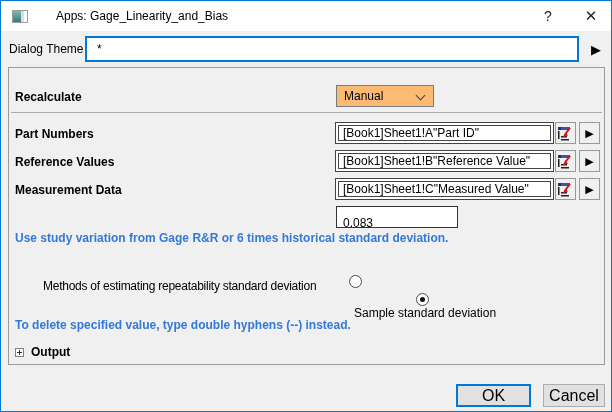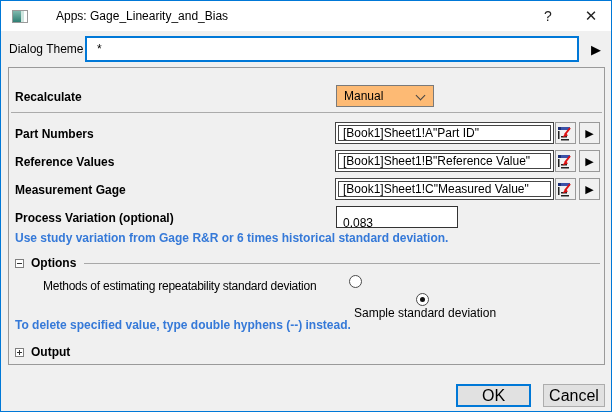--- a/index.html
+++ b/index.html
@@ -137,49 +137,43 @@
         <rect x="4" y="11" width="6" height="1.5" fill="#222"></rect>
           <rect x="4" y="14" width="8" height="1.5" fill="#222"></rect>
         <path d="M13 3 L8 9.5" stroke="#dd1111" stroke-width="2" fill="none"></path>
         <polygon points="5.5,12.5 11,10.5 8.5,7.5" fill="#dd1111"></polygon>
       </svg>
     </div>
     <div class="mini-btn fly-btn r2">
       <span>▶</span>
     </div>
 
-    <span class="label lr3" style="left:6px">Measurement Gage</span>
+    <span class="label lr3" style="left:6px">Measurement Data</span>
     <div class="range-box r3">
       <div class="range-inner">[Book1]Sheet1!C"Measured Value"</div>
     </div>
     <div class="mini-btn col-btn r3">
       <svg width="17" height="17" viewBox="0 0 17 17">
         <rect x="1" y="2" width="12" height="3" fill="#3c52a8"></rect>
           <rect x="1" y="2" width="3" height="3" fill="#1d2f73"></rect>
         <rect x="1" y="6" width="1.5" height="8" fill="#222"></rect>
         <rect x="4" y="11" width="6" height="1.5" fill="#222"></rect>
           <rect x="4" y="14" width="8" height="1.5" fill="#222"></rect>
         <path d="M13 3 L8 9.5" stroke="#dd1111" stroke-width="2" fill="none"></path>
         <polygon points="5.5,12.5 11,10.5 8.5,7.5" fill="#dd1111"></polygon>
       </svg>
     </div>
     <div class="mini-btn fly-btn r3">
       <span>▶</span>
     </div>
 
-    <span class="label lr4" style="left:6px">Process Variation (optional)</span>
     <input class="proc-input" value="0.083" style="">
 
     <div class="hint hint1">Use study variation from Gage R&amp;R or 6 times historical standard deviation.</div>
 
-    <div class="sect sect-options">
-      <span class="toggle"></span>
-      <span class="sect-label">Options</span>
-      <span class="sect-line"></span>
-    </div>
 
     <span class="label normal methods-label">Methods of estimating repeatability standard deviation</span>
 
     <div class="radio-row rr1">
       <span class="radio"></span>
     </div>
     <div class="radio-row rr2">
       <span class="radio checked">
           <span class="dot"></span>
         </span>

